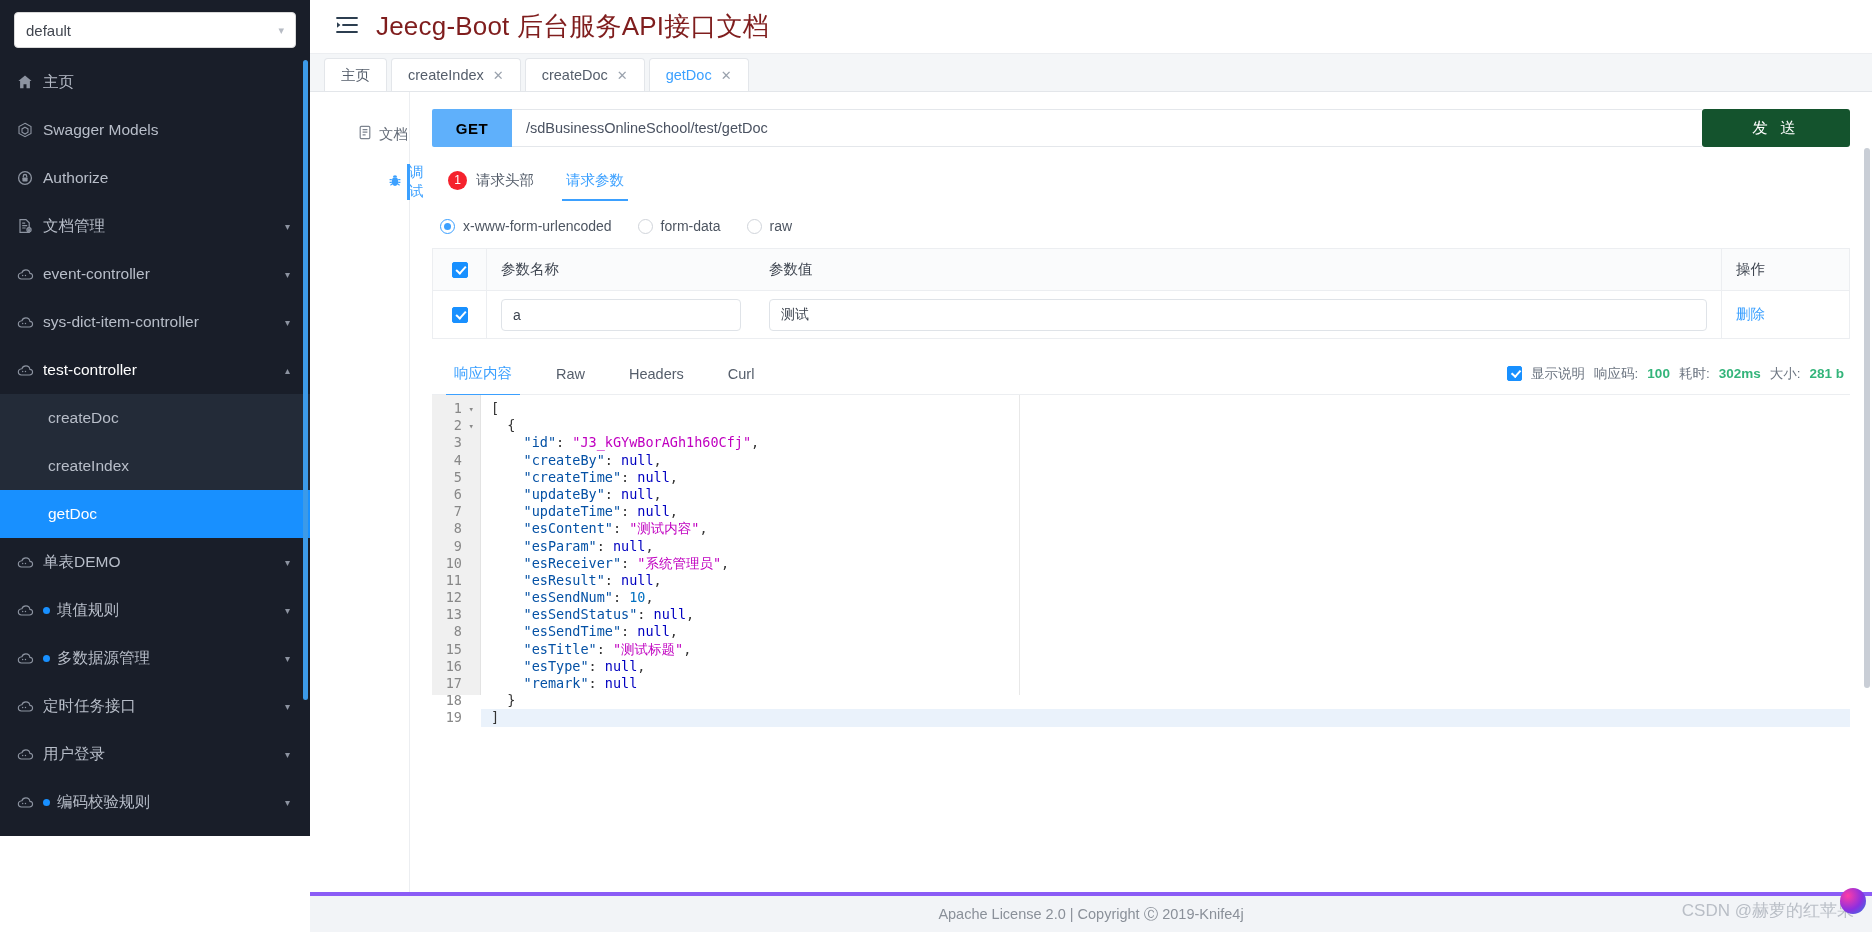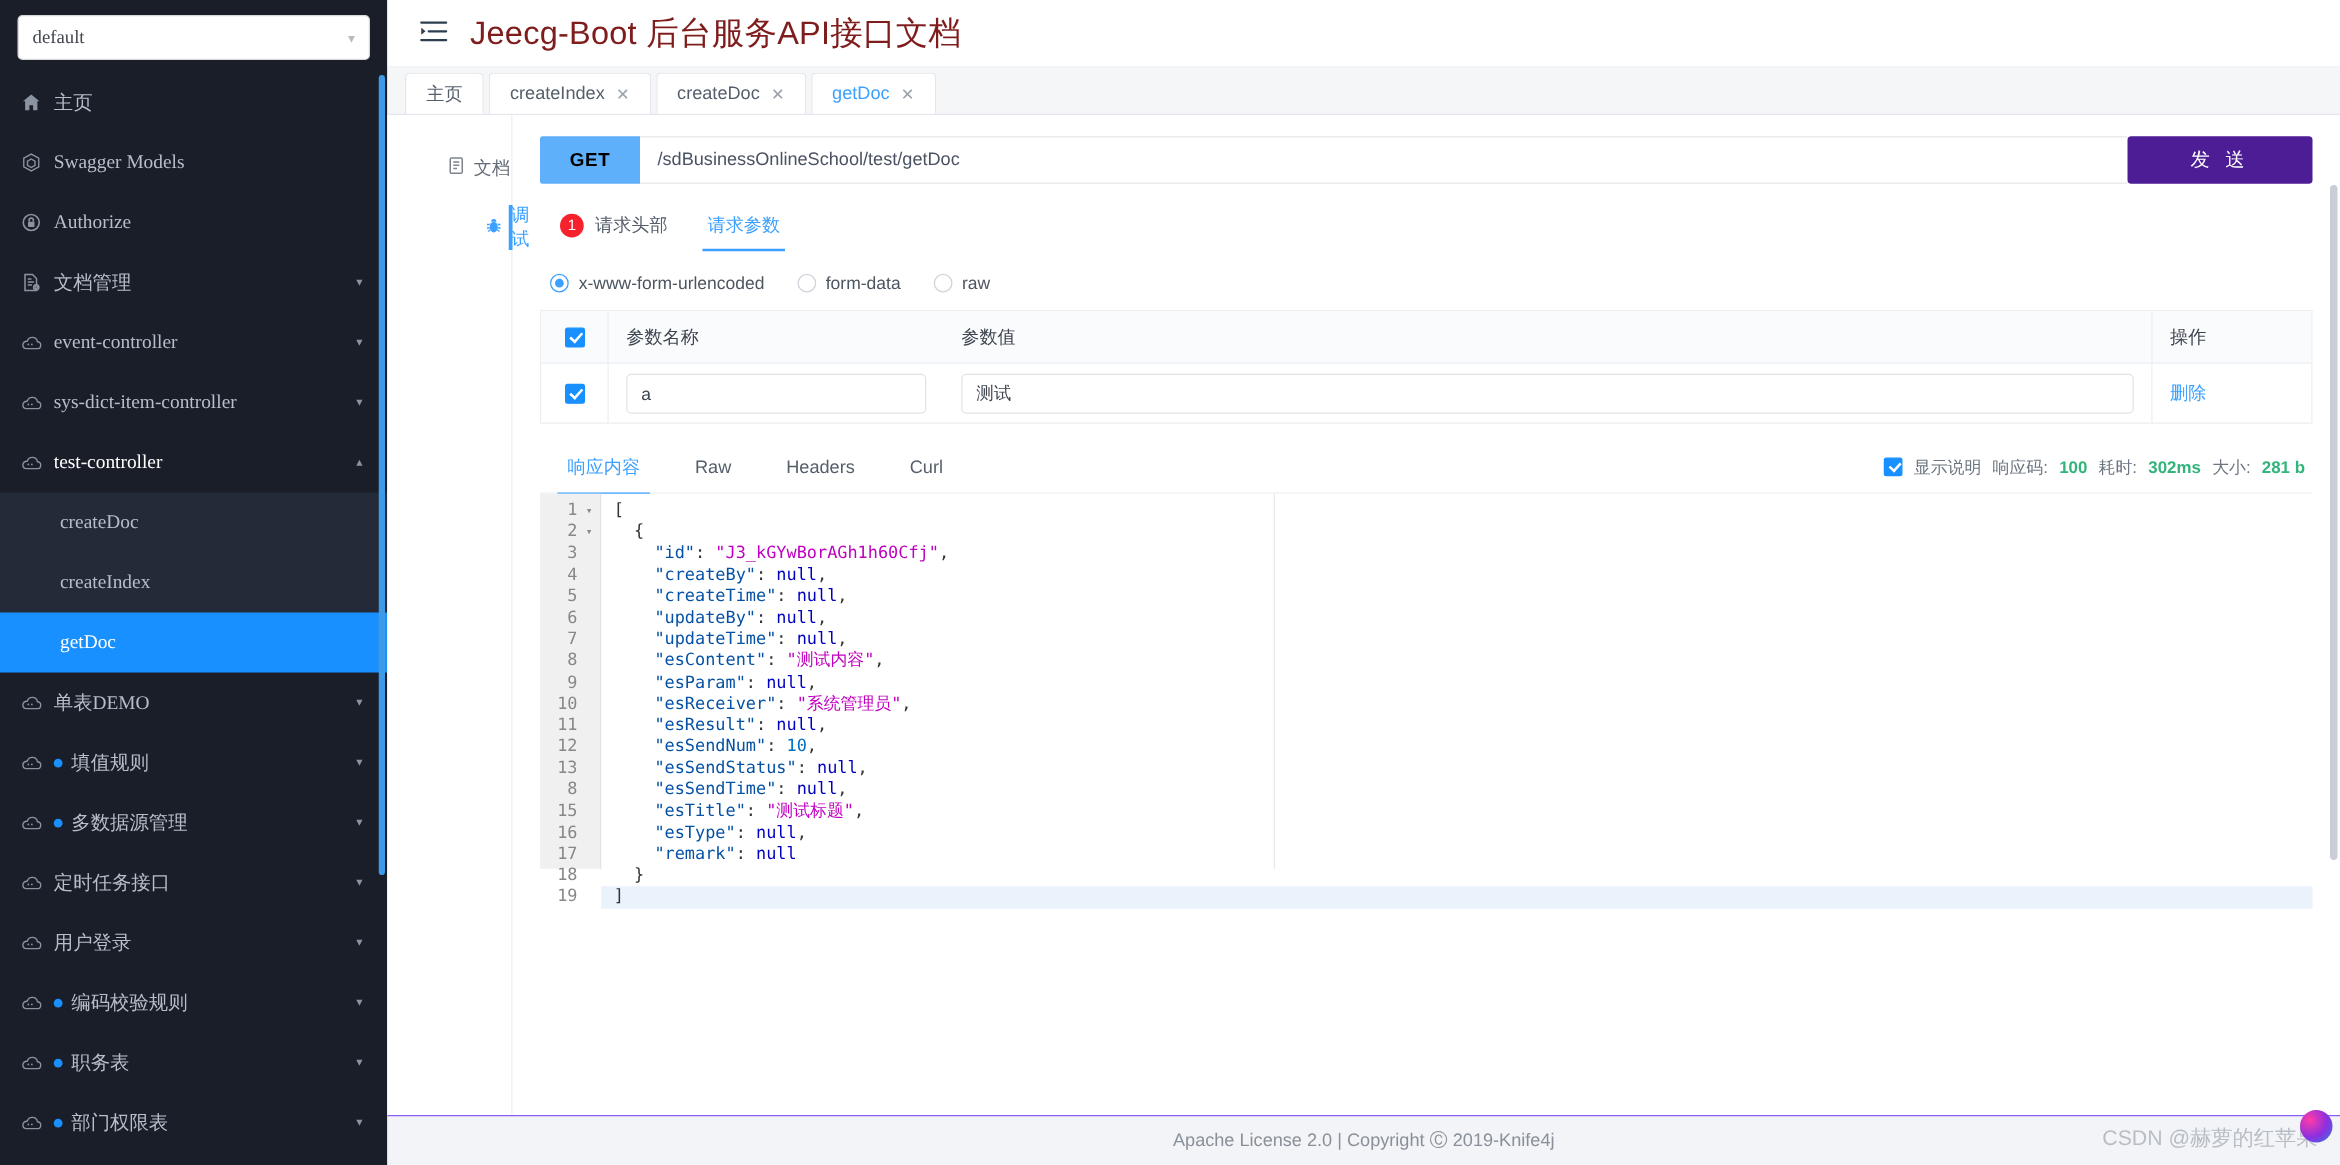--- a/index.html
+++ b/index.html
@@ -6,26 +6,25 @@
   html, body {
     width: 1872px; height: 932px;
     font-family: "Liberation Sans", sans-serif;
     overflow: hidden;
     background: #fff;
   }
   #app { position: relative; width: 1872px; height: 932px; display: flex; }
 
   
   .sidebar {
-    width: 310px; height: 932px;
+    width: 310px; height: 836px;
     background: #191e29;
     flex: 0 0 310px;
     position: relative;
     overflow: hidden;
-    font-family: Liberation Serif, serif;
   }
   .sb-select-wrap { padding: 12px 14px 10px 14px; }
   .sb-select {
     height: 36px; background: #fff; border: 1px solid #d9d9d9; border-radius: 4px;
     display: flex; align-items: center; justify-content: space-between;
     padding: 0 11px; font-size: 15px; color: #41464f;
   }
   .sb-select .chev { color: #b6bbc4; font-size: 11px; }
   .sb-scroll { height: 880px; overflow: hidden; position: relative; }
   .sb-item {
@@ -113,21 +112,21 @@
     width: 80px; flex: 0 0 80px; background: #5fb0fb; color: #000000;
     display: flex; align-items: center; justify-content: center;
     font-size: 15px; font-weight: bold; letter-spacing: .5px; border-radius: 2px 0 0 2px;
   }
   .url-input {
     flex: 1 1 auto; border: 1px solid #e4e7eb; border-left: none; border-right: none;
     padding: 0 14px; font-size: 14.5px; color: #4a5261;
     display: flex; align-items: center; background:#fff;
   }
   .send-btn {
-    width: 148px; flex: 0 0 148px; background: #4c1d95; color: #fff;
+    width: 148px; flex: 0 0 148px; background: #14532d; color: #fff;
     display: flex; align-items: center; justify-content: center;
     font-size: 15.5px; letter-spacing: 4px; border-radius: 3px; cursor: pointer;
   }
 
   .req-tabs { display: flex; align-items: center; gap: 0; margin-top: 12px; height: 42px; }
   .req-tab {
     display: flex; align-items: center; gap: 9px;
     height: 42px; padding: 0 16px; font-size: 14.5px; color: #555e6b; cursor: pointer;
     position: relative;
   }
@@ -207,21 +206,21 @@
   .cline.hl { background: #eaf2fb; margin-left:-10px; padding-left:10px; }
   .k { color: #a31515; }
   .s { color: #0451a5; }
   .sc { color: #c000c0; }
   .n { color: #0070c1; }
   .kw { color: #0000c0; }
   .pn { color: #333; }
   .vrule { position:absolute; left: 538px; top:0; bottom:0; width:1px; background:#e8e8e8; }
 
   .footer {
-    height: 40px; flex: 0 0 40px; background: #f2f4f7; border-top: 1px solid #8b5cf6;
+    height: 40px; flex: 0 0 40px; background: #f2f4f7; border-top: 4px solid #8b5cf6;
     display: flex; align-items: center; justify-content: center;
     font-size: 14.5px; color: #8a9099; position: relative;
   }
   .watermark {
     position: absolute; right: 18px; bottom: 10px;
     font-size: 17px; color: #b9bec6; display:flex; align-items:center; gap:6px;
     pointer-events:none;
   }
   .wm-logo {
     width: 26px; height: 26px; border-radius: 50%;

